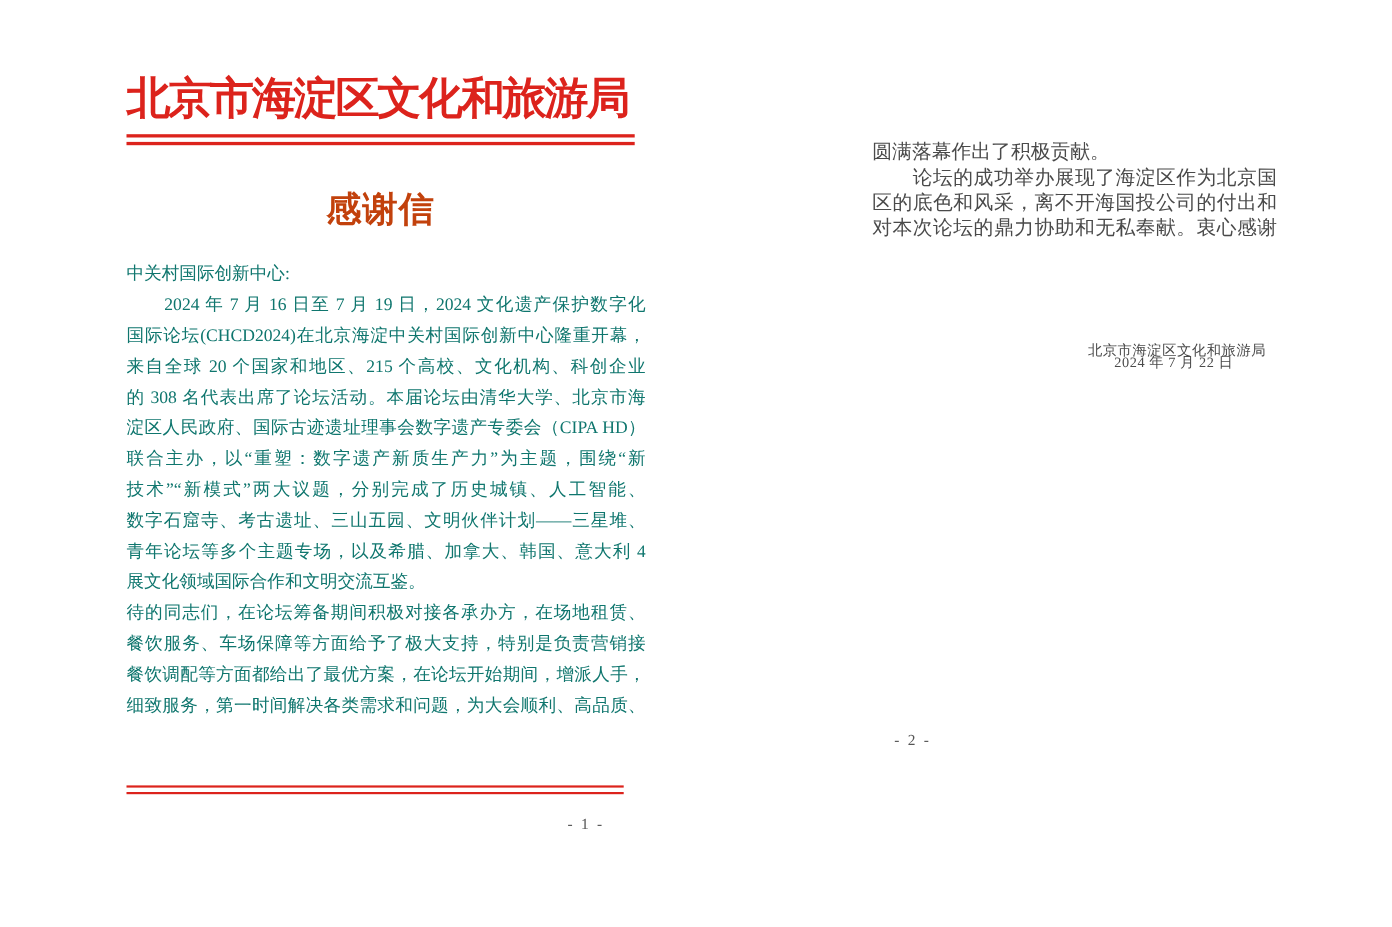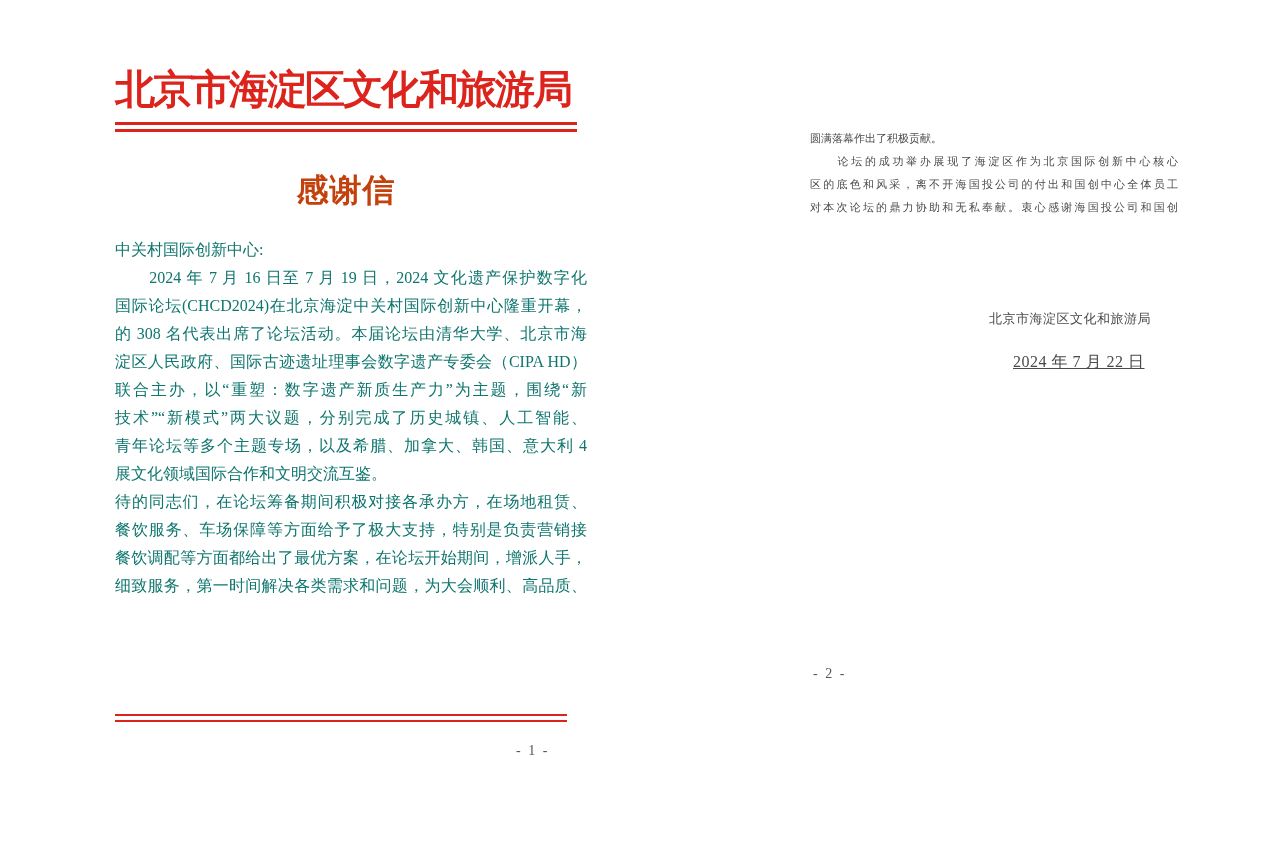--- a/index.html
+++ b/index.html
@@ -77,69 +77,70 @@
     font-size: 14px;
     letter-spacing: 2px;
     color: #555555;
     white-space: nowrap;
   }
   .pagenum1 { left: 489px; top: 743px; }
 
   
   .body2 {
     position: absolute;
-    left: 783px; top: 127px;
+    left: 766px; top: 127px;
     width: 368px;
-    font-size: 11px;
+    font-size: 18px;
     line-height: 23px;
     color: #4a4a4a;
   }
   .body2 .line {
     height: 23px;
     overflow: hidden;
     text-align: justify;
     text-align-last: justify;
   }
   .signature {
     position: absolute;
     left: 962px; top: 310px;
     font-size: 13px;
     letter-spacing: 0.5px;
     color: #4a4a4a;
     white-space: nowrap;
   }
   .sign-date {
     position: absolute;
-    left: 986px; top: 352px;
-    font-size: 16px;
+    left: 986px; top: 321px;
+    font-size: 13px;
     letter-spacing: 0.5px;
     color: #4a4a4a;
     white-space: nowrap;
-    text-decoration: underline;
   }
   .pagenum2 { left: 786px; top: 666px; }
 </style>
 </head>
 <body>
 
 <div class="canvas">
 
   <section class="page">
     <div class="letterhead">北京市海淀区文化和旅游局</div>
     <div class="red-rule rule-top"></div>
     <div class="letter-title">感谢信</div>
 
     <div class="body1">
       <div class="line short">中关村国际创新中心:</div>
       <div class="line">　　2024 年 7 月 16 日至 7 月 19 日，2024 文化遗产保护数字化</div>
       <div class="line">国际论坛(CHCD2024)在北京海淀中关村国际创新中心隆重开幕，</div>
+      <div class="line">来自全球 20 个国家和地区、215 个高校、文化机构、科创企业</div>
       <div class="line">的 308 名代表出席了论坛活动。本届论坛由清华大学、北京市海</div>
       <div class="line">淀区人民政府、国际古迹遗址理事会数字遗产专委会（CIPA HD）</div>
       <div class="line">联合主办，以“重塑：数字遗产新质生产力”为主题，围绕“新</div>
       <div class="line">技术”“新模式”两大议题，分别完成了历史城镇、人工智能、</div>
+      <div class="line">数字石窟寺、考古遗址、三山五园、文明伙伴计划——三星堆、</div>
       <div class="line">青年论坛等多个主题专场，以及希腊、加拿大、韩国、意大利 4</div>
       <div class="line short">展文化领域国际合作和文明交流互鉴。</div>
       <div class="line">待的同志们，在论坛筹备期间积极对接各承办方，在场地租赁、</div>
       <div class="line">餐饮服务、车场保障等方面给予了极大支持，特别是负责营销接</div>
       <div class="line">餐饮调配等方面都给出了最优方案，在论坛开始期间，增派人手，</div>
       <div class="line">细致服务，第一时间解决各类需求和问题，为大会顺利、高品质、</div>
     </div>
 
     <div class="red-rule rule-bottom"></div>
     <div class="pagenum pagenum1">- 1 -</div>

